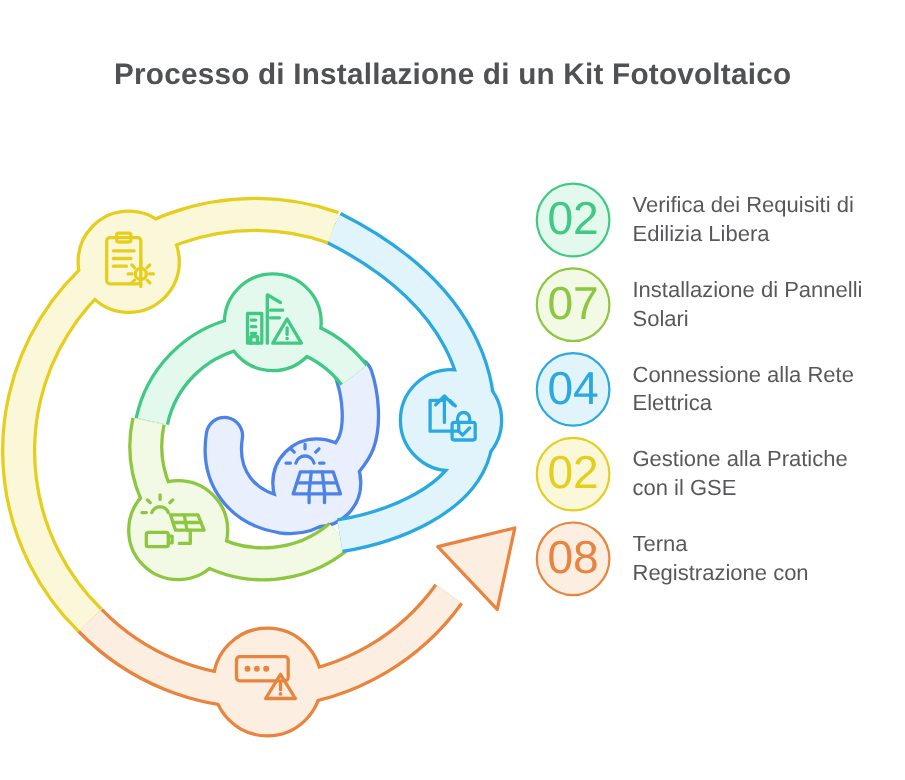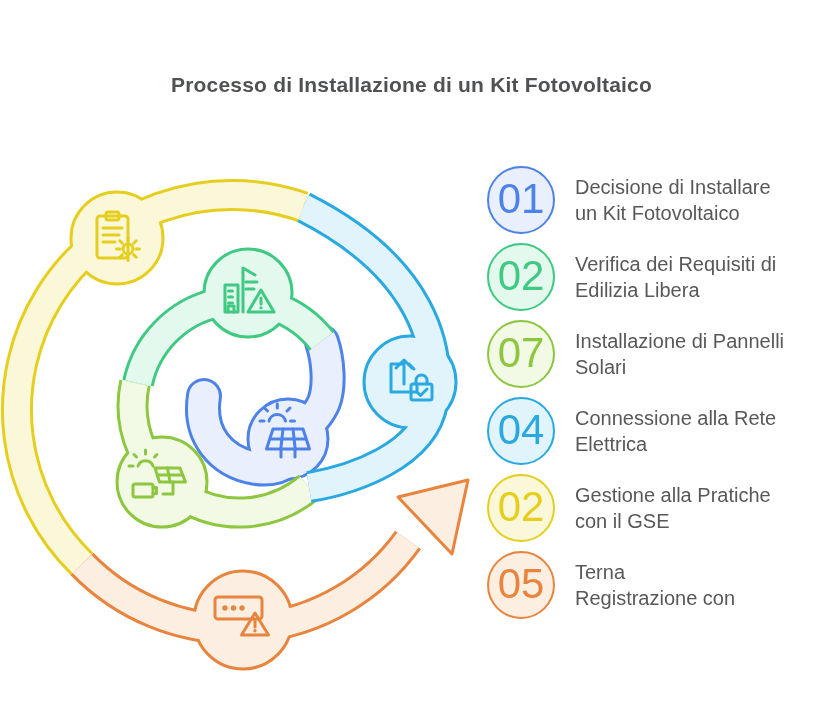--- a/index.html
+++ b/index.html
@@ -1,19 +1,19 @@
 <!DOCTYPE html>
 <html><head>
 <meta charset="utf-8">
 <style>
   html,body{margin:0;padding:0;background:#ffffff;}
   .canvas{position:relative;width:823px;height:709px;background:#ffffff;overflow:hidden;
           font-family:"Liberation Sans", sans-serif;}
   .title{position:absolute;top:52px;left:0;width:100%;text-align:center;
-         font-size:21px;font-weight:bold;color:#4f5153;letter-spacing:.2px;margin-top:21px;}
+         font-size:27px;font-weight:bold;color:#4f5153;letter-spacing:.2px;}
   
   .steps{position:absolute;left:487px;top:166px;}
   .item{display:flex;align-items:center;margin-bottom:9px;height:68px;}
   .badge{box-sizing:border-box;width:68px;height:68px;border-radius:50%;
          border:2.5px solid var(--c);background:var(--f);color:var(--c);
          display:flex;align-items:center;justify-content:center;
          font-size:42px;font-weight:300;line-height:1;padding-bottom:2px;}
   .label{margin-left:20px;font-size:20px;line-height:26px;color:#57585a;}
   
   .spiral{position:absolute;left:0;top:150px;}
@@ -119,27 +119,20 @@
         <circle class="fil" cx="-1" cy="-7" r="2.7"></circle>
         <path d="M 12 -2 L 25.5 20 H -1.5 Z"></path>
         <path d="M 12 5.5 V 12"></path>
         <circle class="fil" cx="12" cy="15.8" r="1.7"></circle>
       </g>
     </g>
   </svg>
 
   <div class="steps">
 
-    <div class="item" style="--c: #4d82e8; --f: #e9effc;">
-      <div class="badge">01</div>
-      <div class="label">
-        <div>Decisione di Installare</div>
-        <div>un Kit Fotovoltaico</div>
-      </div>
-    </div>
 
     <div class="item" style="--c: #3fc982; --f: #e4f9ee;">
       <div class="badge">02</div>
       <div class="label">
         <div>Verifica dei Requisiti di</div>
         <div>Edilizia Libera</div>
       </div>
     </div>
 
     <div class="item" style="--c: #8dc63f; --f: #f2f9e4;">
@@ -160,21 +153,21 @@
 
     <div class="item" style="--c: #e6ce1e; --f: #fbf8da;">
       <div class="badge">02</div>
       <div class="label">
         <div>Gestione alla Pratiche</div>
         <div>con il GSE</div>
       </div>
     </div>
 
     <div class="item" style="--c: #e8843d; --f: #fcefe2;">
-      <div class="badge">05</div>
+      <div class="badge">08</div>
       <div class="label">
         <div>Terna</div>
         <div>Registrazione con</div>
       </div>
     </div>
 
   </div>
 </div>
 
 </body></html>

